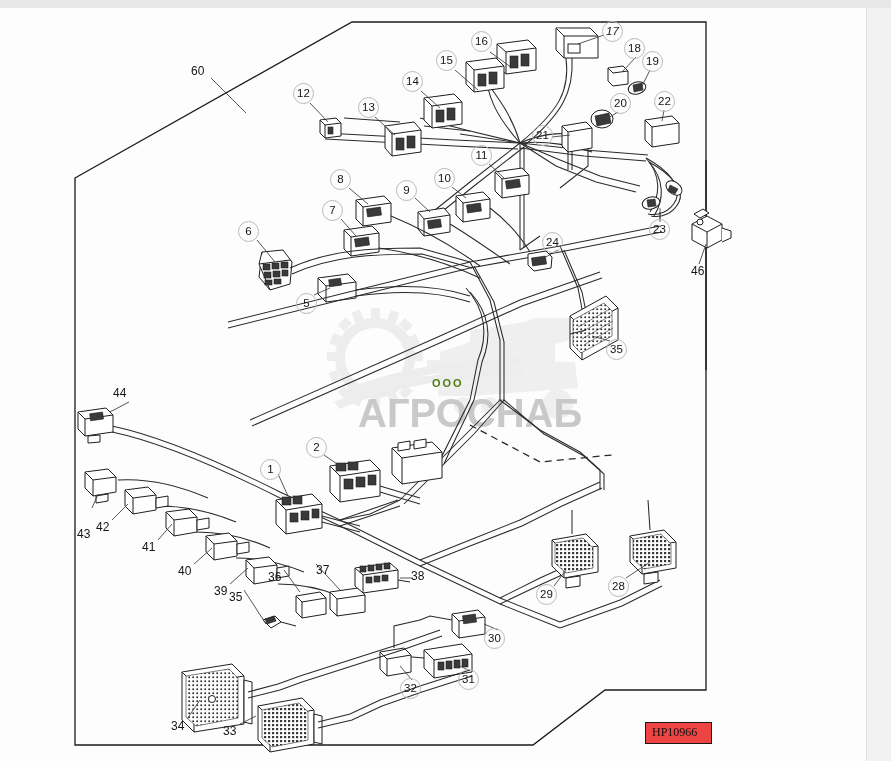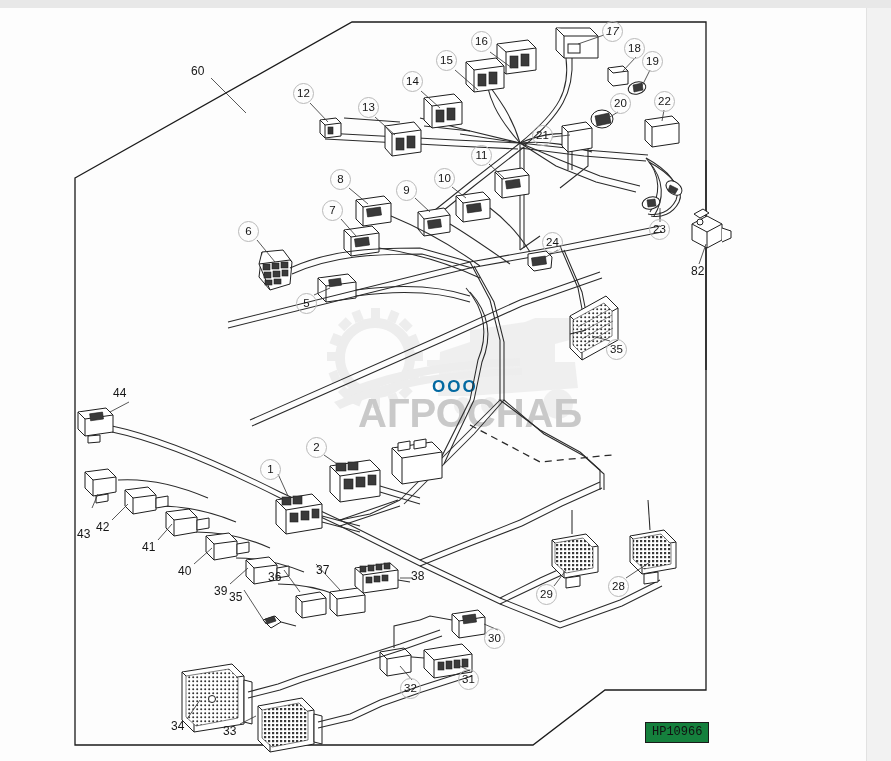--- a/index.html
+++ b/index.html
@@ -7,24 +7,24 @@
   #page{position:relative;width:891px;height:761px;background:#ffffff;overflow:hidden;}
   #topstrip{position:absolute;left:0;top:0;width:891px;height:8px;background:#e8e8e8;border-bottom:1px solid #dcdcdc;}
   #pagebody{position:absolute;left:0;top:8px;width:866px;height:753px;background:#fdfdfd;}
   #pageedge{position:absolute;left:866px;top:8px;width:25px;height:753px;background:#f2f2f2;border-left:1px solid #e2e2e2;}
   #canvas{position:absolute;left:0;top:0;width:891px;height:761px;}
   .lbl{position:absolute;font-family:"Liberation Sans",sans-serif;font-size:12px;color:#1a1a1a;
        line-height:1;letter-spacing:0px;white-space:nowrap;}
   .lbl.circ{width:19px;height:19px;border:1px solid #b9b9b9;border-radius:50%;
        display:flex;align-items:center;justify-content:center;font-size:11.5px;color:#161616;background:rgba(255,255,255,0.0);}
   .lbl.plain{font-size:12px;color:#161616;}
-  #partno{position:absolute;left:645px;top:722px;border:1px solid #1a1a1a;background:#15803d;
-       padding:2px 6px 3px 6px;font-size:12px;color:#111;font-family:Liberation Mono, monospace;letter-spacing:0px;}
+  #partno{position:absolute;left:645px;top:722px;border:1px solid #1a1a1a;background:#ef4444;
+       padding:2px 14px 3px 6px;font-size:12px;color:#111;font-family:Liberation Serif, serif;letter-spacing:0px;}
   #watermark{position:absolute;left:320px;top:300px;width:265px;height:150px;opacity:0.30;pointer-events:none;}
-  #wm-text-o{position:absolute;left:432px;top:377px;font-size:17px;color:#0369a1;font-weight:bold;letter-spacing:2px;}
+  #wm-text-o{position:absolute;left:432px;top:377px;font-size:11px;color:#4d7c0f;font-weight:bold;letter-spacing:2px;}
   #wm-text-main{position:absolute;left:358px;top:391px;font-size:40px;color:#c9c9c9;font-weight:bold;letter-spacing:0px;}
 </style>
 </head>
 <body>
 
 <div id="page">
 
   <div id="topstrip"></div>
   <div id="pagebody"></div>
   <div id="pageedge"></div>
@@ -629,18 +629,18 @@
       <div class="lbl plain" style="left: 268px; top: 571px;">36</div>
       <div class="lbl plain" style="left: 300px; top: 564px; padding-left: 16px;">37</div>
       <div class="lbl plain" style="left: 411px; top: 570px;">38</div>
       <div class="lbl plain" style="left: 214px; top: 585px;">39</div>
       <div class="lbl plain" style="left: 178px; top: 565px;">40</div>
       <div class="lbl plain" style="left: 142px; top: 541px;">41</div>
       <div class="lbl plain" style="left: 96px; top: 521px;">42</div>
       <div class="lbl plain" style="left: 77px; top: 528px;">43</div>
       <div class="lbl plain" style="left: 113px; top: 387px;">44</div>
       <div class="lbl plain" style="left: 191px; top: 65px;">60</div>
-      <div class="lbl plain" style="left: 691px; top: 265px;">82</div>
+      <div class="lbl plain" style="left: 691px; top: 265px;">46</div>
     </div>
 
   <div id="partno">HP10966</div>
 
 </div>
 
 </body></html>

